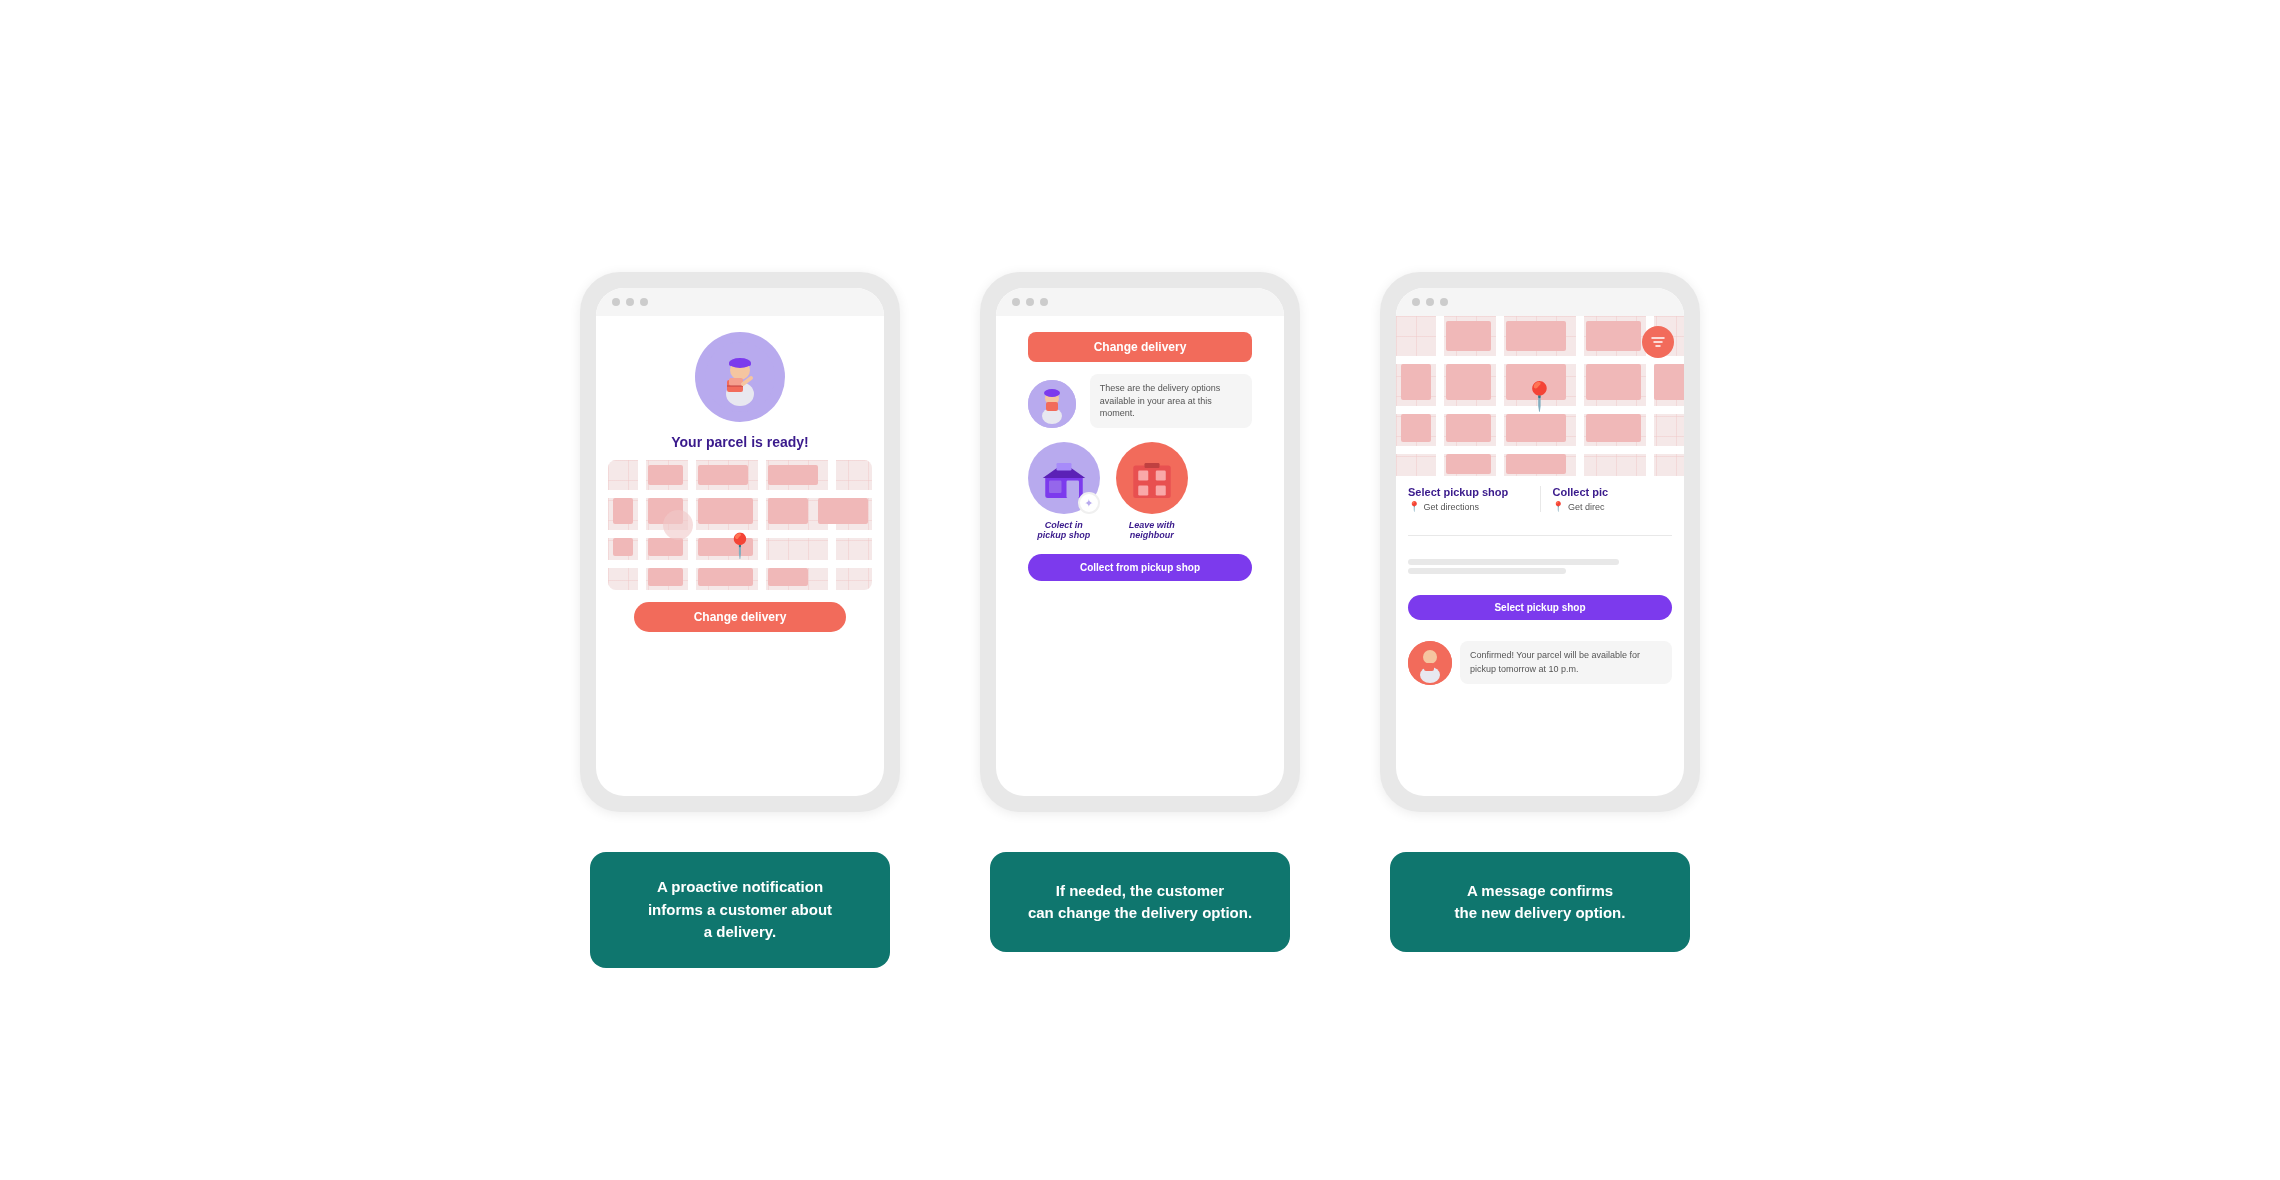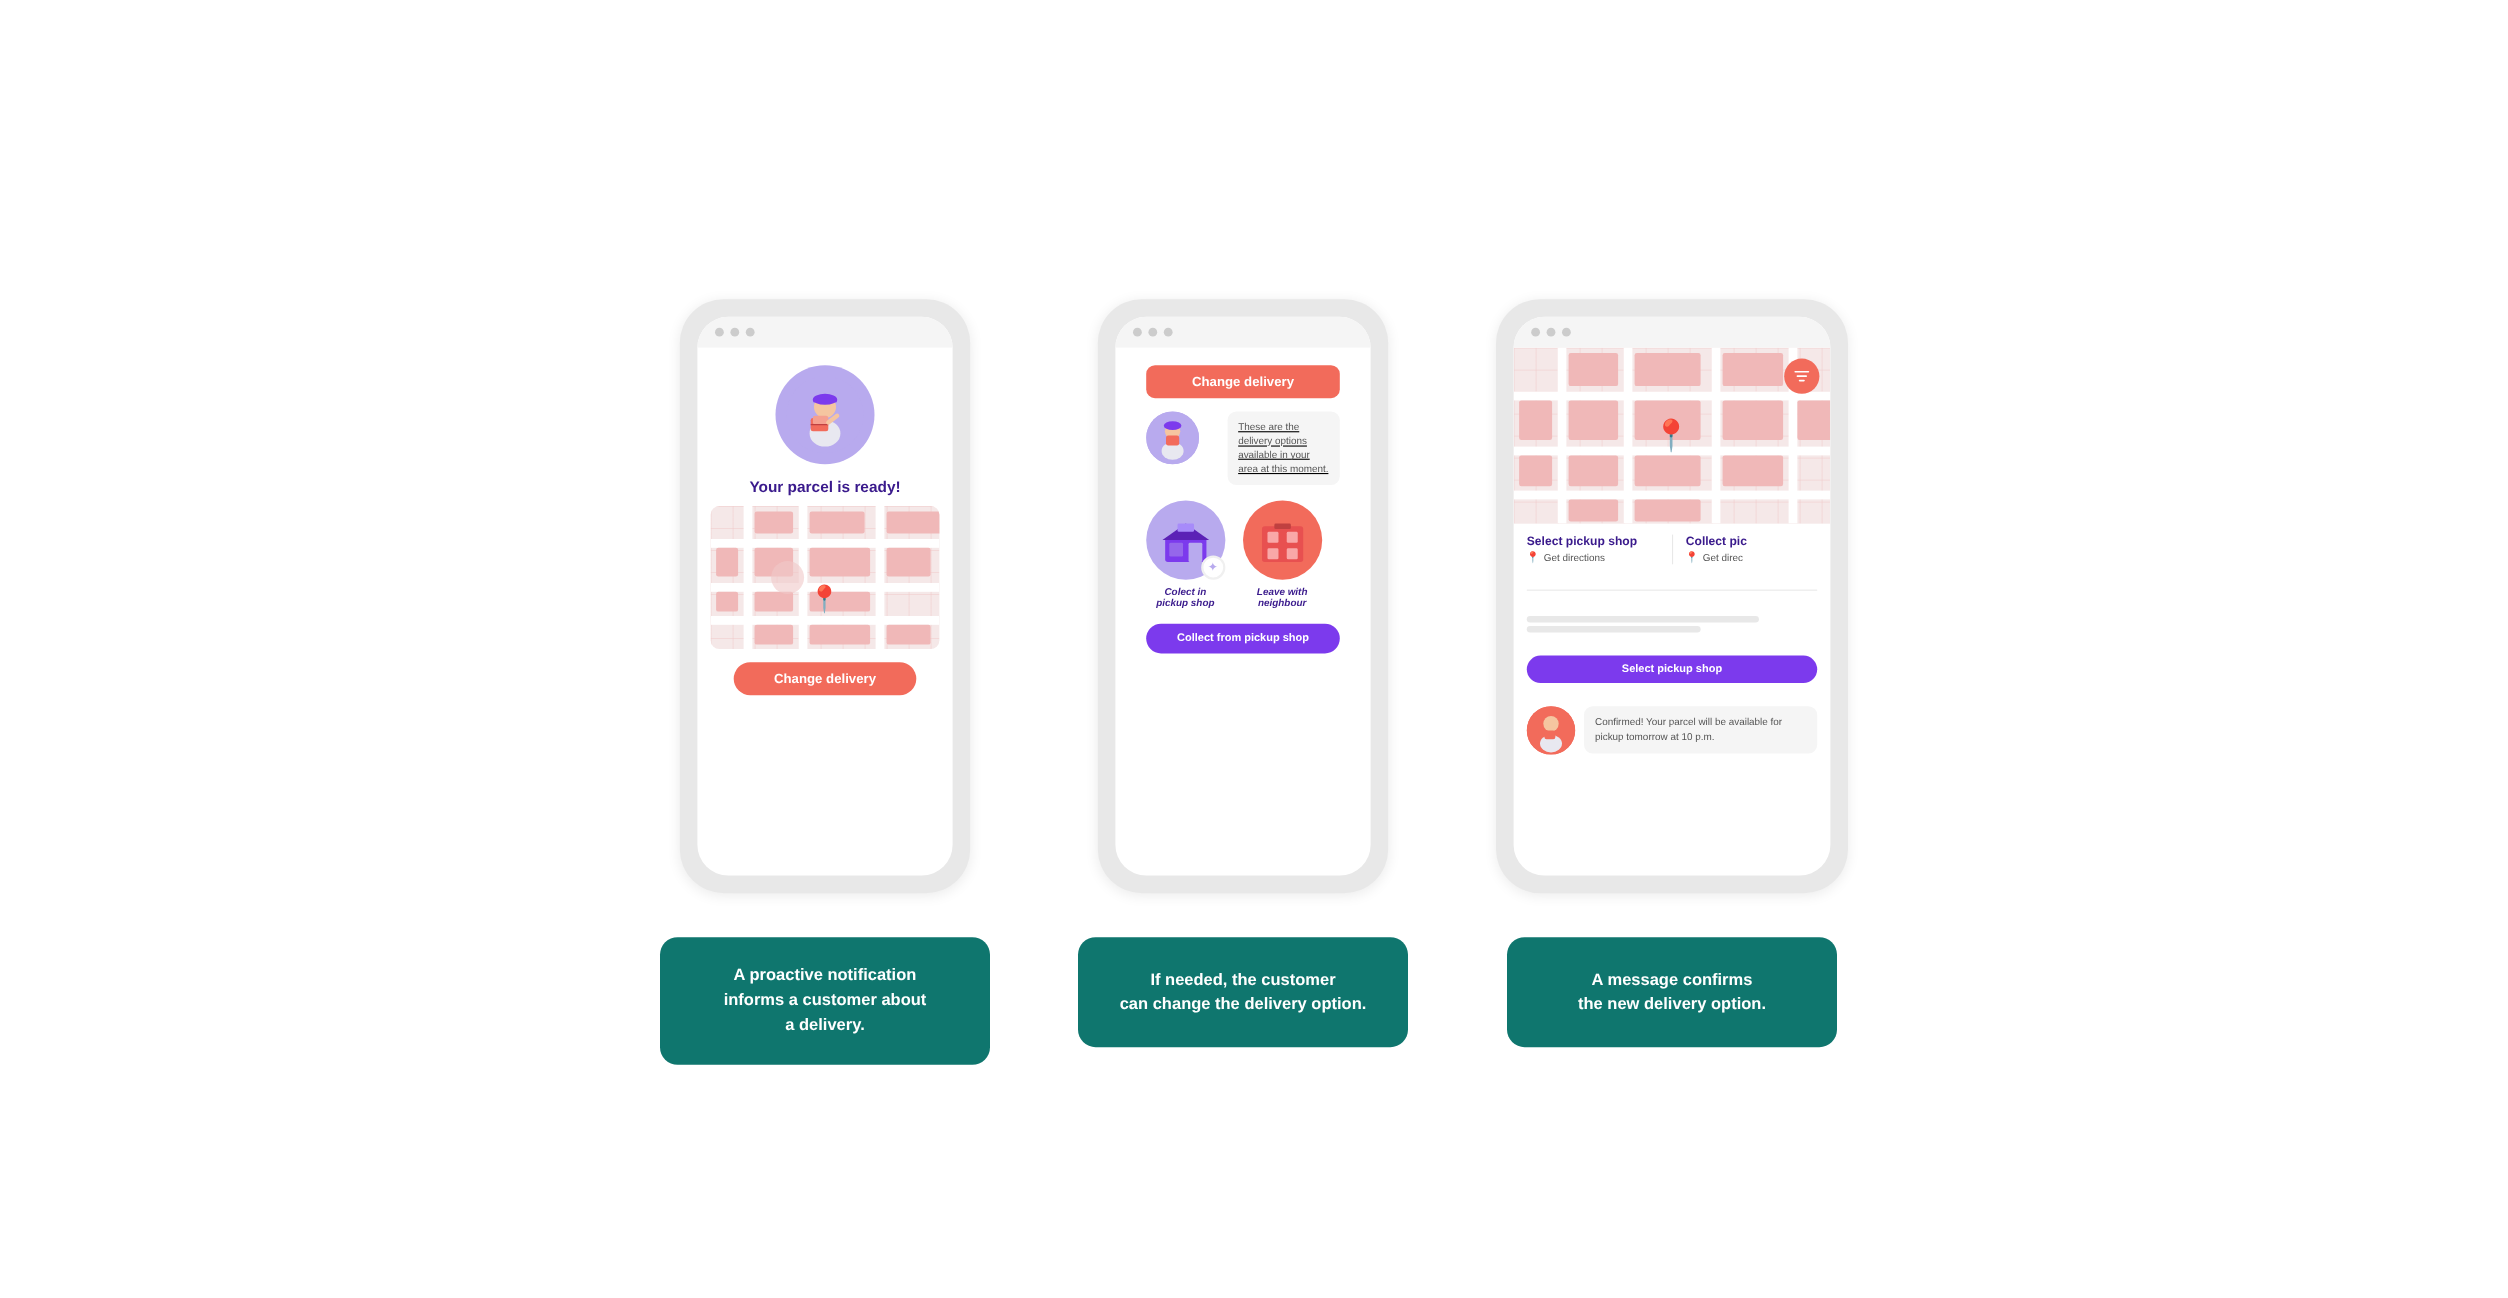--- a/index.html
+++ b/index.html
@@ -26,21 +26,21 @@
 
     .phone-section {
       display: flex;
       flex-direction: column;
       align-items: center;
       gap: 40px;
     }
 
     
     .phone {
-      width: 264px;
+      width: 320px;
       height: 540px;
       background: #e8e8e8;
       border-radius: 40px;
       padding: 16px;
       position: relative;
       box-shadow: 0 2px 12px rgba(0,0,0,0.08);
     }
 
     .phone-inner {
       width: 100%;
@@ -168,26 +168,25 @@
       font-size: 12px;
       font-weight: 700;
       cursor: pointer;
       width: 85%;
       margin-bottom: 12px;
       flex-shrink: 0;
     }
 
     .delivery-info-row {
       display: flex;
-      align-items: flex-start;
-      gap: 26px;
+      align-items: flex-end;
+      gap: 14px;
       width: 85%;
       margin-bottom: 14px;
       flex-shrink: 0;
-      text-decoration: underline;
     }
 
     .small-avatar {
       width: 48px;
       height: 48px;
       border-radius: 50%;
       background: #b8aaee;
       flex-shrink: 0;
       display: flex;
       align-items: center;

